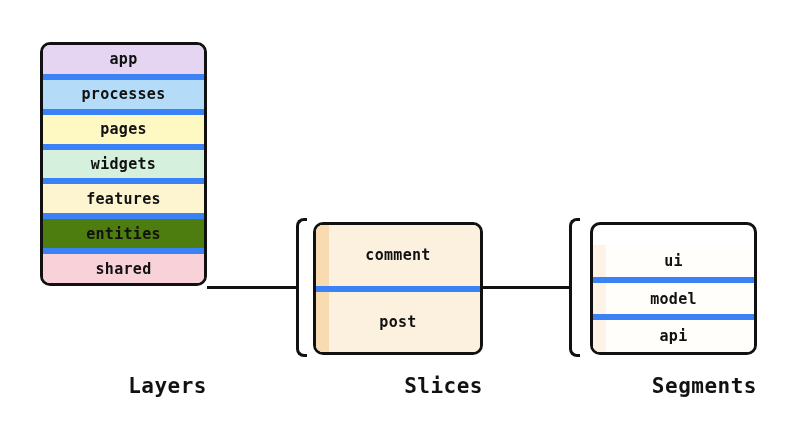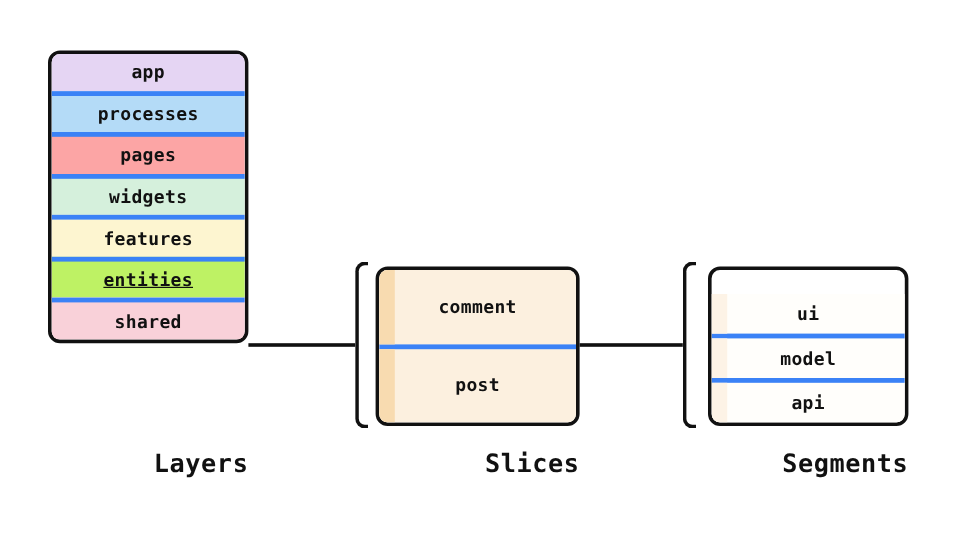--- a/index.html
+++ b/index.html
@@ -10,21 +10,21 @@
   .stack{
     position:absolute;border:3px solid #111;border-radius:10px;overflow:hidden;
     display:flex;flex-direction:column;background:#fff;box-sizing:border-box;
   }
   .stack-layers{left:40px;top:42px;width:167px;height:244px;}
   .stack-slices{left:313px;top:222px;width:170px;height:133px;}
   .stack-segments{left:590px;top:222px;width:167px;height:133px;}
   .row{
     position:relative;flex:1;display:flex;align-items:center;justify-content:center;
   }
-  .row + .row{border-top:4px solid #3b82f6;text-align:right;}
+  .row + .row{border-top:6px solid #3b82f6;text-align:right;}
   .row-label{
     position:relative;z-index:2;font-weight:700;font-size:15px;letter-spacing:0.3px;
   }
   .stripe{
     position:absolute;left:0;top:0;bottom:0;width:13px;z-index:1;
   }
   .bracket{
     position:absolute;width:11px;height:139px;box-sizing:border-box;
     border-left:3px solid #111;border-top:3px solid #111;border-bottom:3px solid #111;
     border-radius:8px 0 0 8px;background:transparent;
@@ -47,30 +47,30 @@
 
 <div class="canvas">
 
   <div class="stack stack-layers">
     <div class="row" style="background: rgb(229, 213, 243);">
       <span class="row-label">app</span>
     </div>
     <div class="row" style="background: rgb(180, 219, 247);">
       <span class="row-label">processes</span>
     </div>
-    <div class="row" style="background: #fca5a5;">
+    <div class="row" style="background: #fef9c3;">
       <span class="row-label">pages</span>
     </div>
     <div class="row" style="background: rgb(213, 240, 220);">
       <span class="row-label">widgets</span>
     </div>
     <div class="row" style="background: rgb(253, 245, 208);">
       <span class="row-label">features</span>
     </div>
-    <div class="row" style="background: #bef264; text-decoration: underline;">
+    <div class="row" style="background: #4d7c0f;">
       <span class="row-label">entities</span>
     </div>
     <div class="row" style="background: rgb(249, 209, 217);">
       <span class="row-label">shared</span>
     </div>
   </div>
 
   <div class="connector connector-1"></div>
 
   <div class="bracket bracket-slices"></div>

